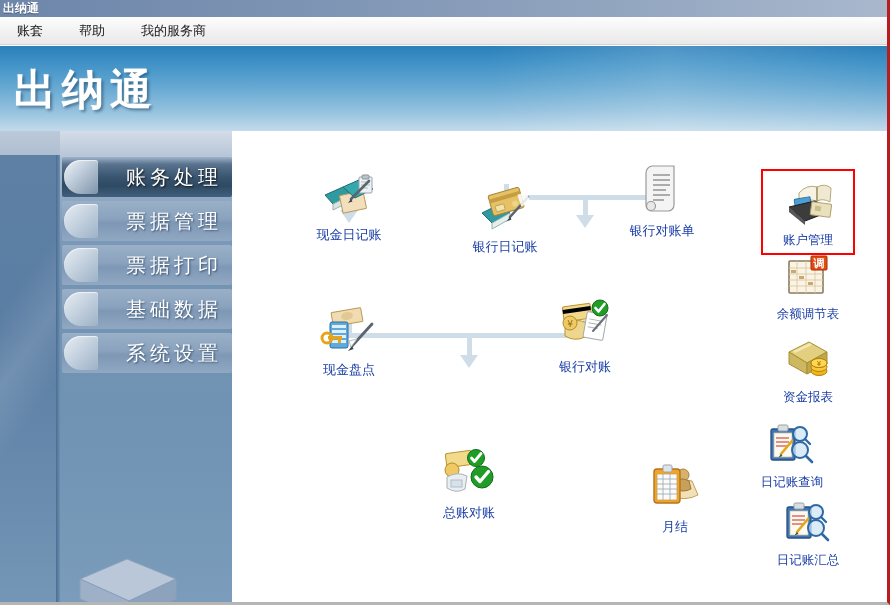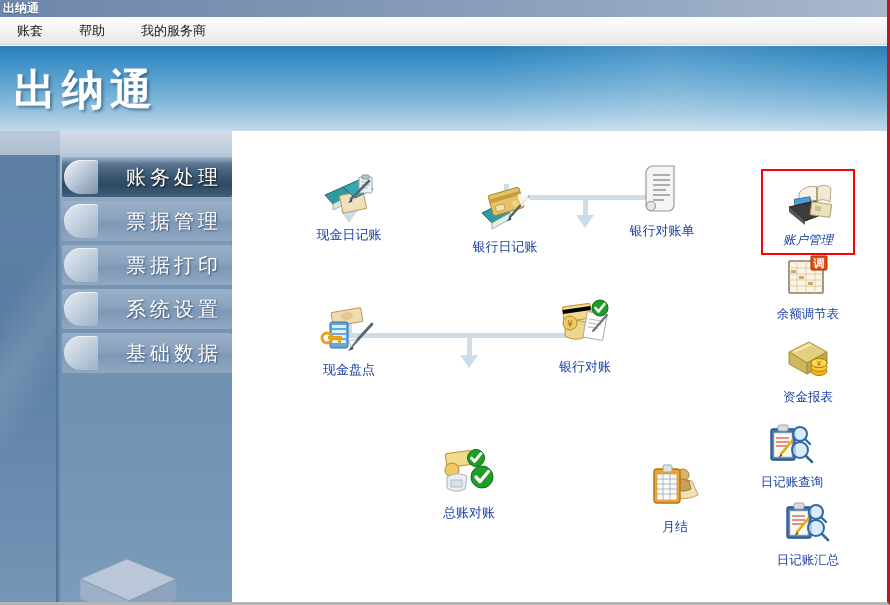--- a/index.html
+++ b/index.html
@@ -172,25 +172,25 @@
       <div class="menu-btn">
         <span class="cap"></span>
         <span class="mtext">票据管理</span>
       </div>
       <div class="menu-btn">
         <span class="cap"></span>
         <span class="mtext">票据打印</span>
       </div>
       <div class="menu-btn">
         <span class="cap"></span>
-        <span class="mtext">系统设置</span>
+        <span class="mtext">基础数据</span>
       </div>
       <div class="menu-btn">
         <span class="cap"></span>
-        <span class="mtext">基础数据</span>
+        <span class="mtext">系统设置</span>
       </div>
     </div>
 
     <svg class="cube" viewBox="0 0 110 62">
       <polygon points="8,22 55,2 104,22 57,44" fill="#b9c7d8" stroke="#8ba0ba" stroke-width="1"></polygon>
       <polygon points="8,22 57,44 57,62 8,42" fill="#9db0c8" stroke="#8ba0ba" stroke-width="1"></polygon>
       <polygon points="104,22 57,44 57,62 104,42" fill="#8ca2bd" stroke="#8ba0ba" stroke-width="1"></polygon>
     </svg>
   </div>
 
@@ -341,21 +341,21 @@
             <line x1="17" y1="11" x2="17" y2="37"></line>
               <line x1="24" y1="11" x2="24" y2="37"></line>
           </g>
         </svg>
       </div>
       <div class="lbl">月结</div>
     </div>
 
     <div class="rightcol">
 
-      <div class="node highlight" style="left:529px;top:38px;font-style:italic;">
+      <div class="node highlight" style="left:529px;top:38px;">
         <div class="ico">
           <svg width="62" height="48" viewBox="0 0 62 48">
             <path d="M22 14 q8 -9 18 -6 l0 14 q-10 -3 -18 4 z" fill="#f7f2e2" stroke="#b5a97f" stroke-width="1"></path>
             <path d="M40 8 q8 -4 14 1 l-1 14 q-7 -4 -13 -1 z" fill="#f0e9d2" stroke="#b5a97f" stroke-width="1"></path>
             <path d="M40 8 l0 16" stroke="#9d9066" stroke-width="1.2"></path>
             <rect x="18" y="19" width="16" height="12" rx="1" fill="#4c9fd6" stroke="#2b6f9f" stroke-width="1" transform="rotate(-10 26 25)"></rect>
             <polygon points="12,28 38,22 54,32 28,42" fill="#3c3c3c" stroke="#1d1d1d" stroke-width="1"></polygon>
             <polygon points="12,28 28,42 28,46 12,33" fill="#575757"></polygon>
             <rect x="34" y="24" width="20" height="13" rx="1" fill="#e9e0bd" stroke="#b0a271" stroke-width="1" transform="rotate(8 44 30)"></rect>
             <rect x="38" y="27" width="6" height="5" fill="#c9be8e" transform="rotate(8 41 29)"></rect>

